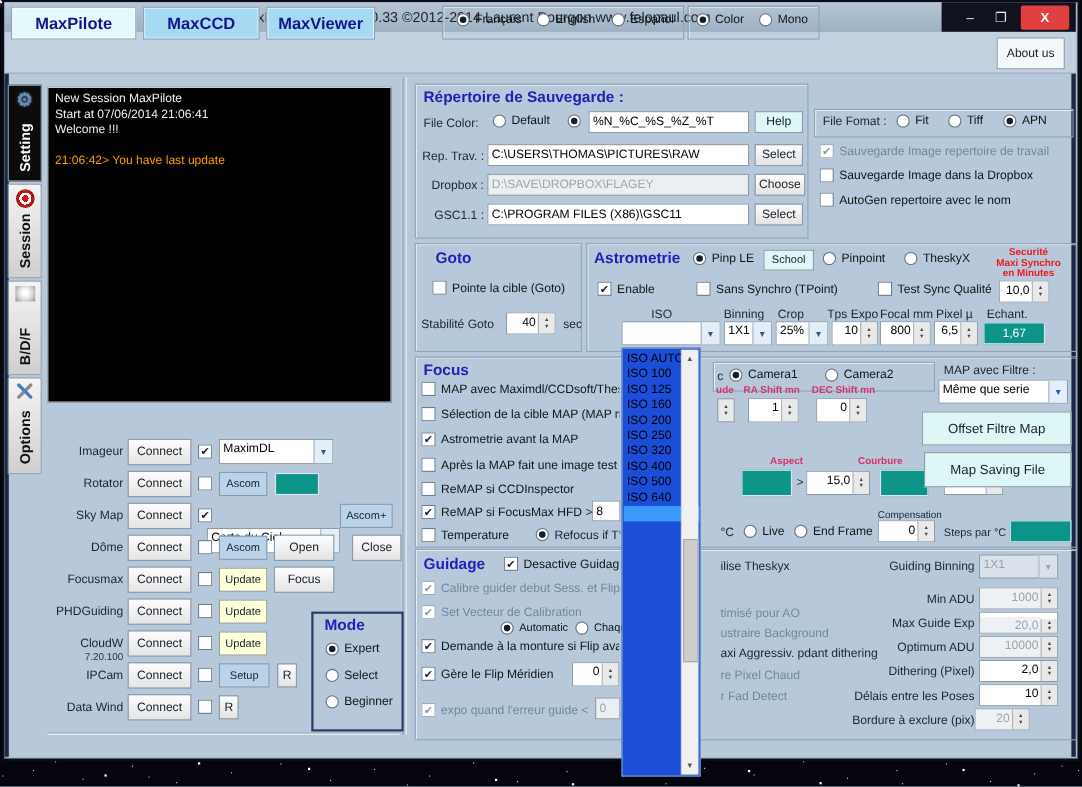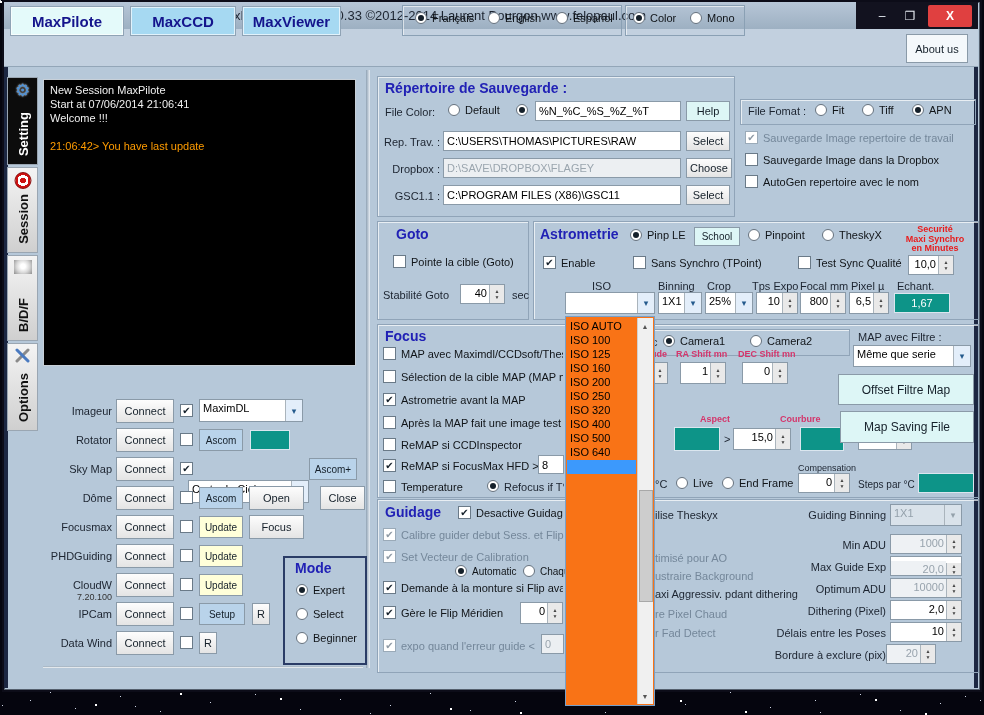--- a/index.html
+++ b/index.html
@@ -70,21 +70,21 @@
   .ud-frag::after{content:"▼";}
   .combo{position:absolute;display:flex;border:1px solid #8a9aa8;background:#fff;align-items:stretch;box-sizing:border-box;}
   .combo .v{flex:1;font-size:11px;padding:2px 3px 0 3px;white-space:nowrap;overflow:hidden;color:#000;}
   .combo .ar{width:16px;display:flex;align-items:center;justify-content:center;font-size:9px;color:#245a8c;background:#e3eefa;border-left:1px solid #aab4bc;}
   .combo.dis{background:#d9e2ea;}
   .combo.dis .v{color:#94a1ab;}
   .combo.dis .ar{color:#94a1ab;background:#d9e2ea;}
   .teal{position:absolute;background:var(--teal,#0d9488);border:1px solid #dbe6ef;box-sizing:border-box;}
   .tealtxt{display:flex;align-items:center;justify-content:center;color:#fff;font-size:11px;}
   
-  .ddl{position:absolute;left:565px;top:316px;width:90px;height:390px;background:#f97316;border:1px solid #78a0c8;z-index:60;box-sizing:border-box;}
+  .ddl{position:absolute;left:565px;top:316px;width:72px;height:390px;background:#1d4ed8;border:1px solid #78a0c8;z-index:60;box-sizing:border-box;}
   .ddl-item{position:absolute;left:4px;font-size:11px;color:#000;white-space:nowrap;}
   .ddl-hl{position:absolute;left:1px;width:69px;height:14px;background:var(--selection_blue,#3c99fc);}
   .sbar{position:absolute;right:1px;top:1px;width:15px;bottom:1px;background:#f0f0f0;border-left:1px solid #d0d0d0;}
   .sarrow{position:absolute;left:0;width:14px;height:16px;display:flex;align-items:center;justify-content:center;font-size:7px;color:#555;background:#f0f0f0;}
   .sthumb{position:absolute;left:1px;width:12px;background:#cdcdcd;border:1px solid #a8a8a8;}
   .modebox{position:absolute;left:283px;top:556px;width:80px;height:105px;border:2px solid #2a3c66;background:#b6c8d9;}
 </style>
 </head>
 <body>
 

